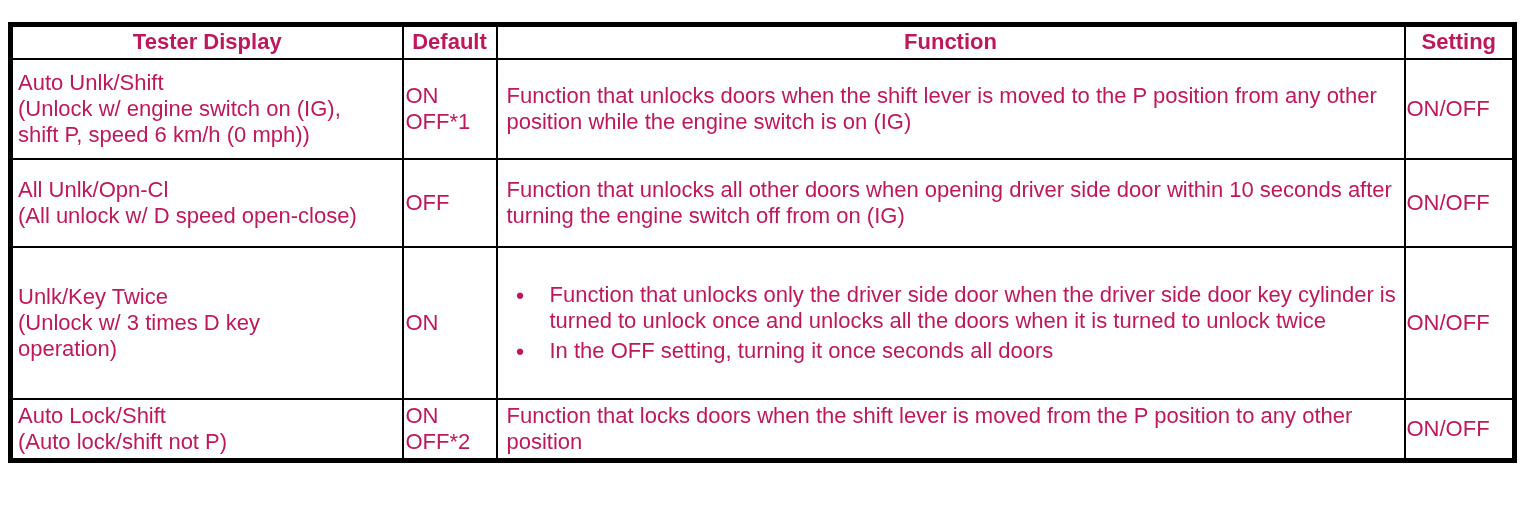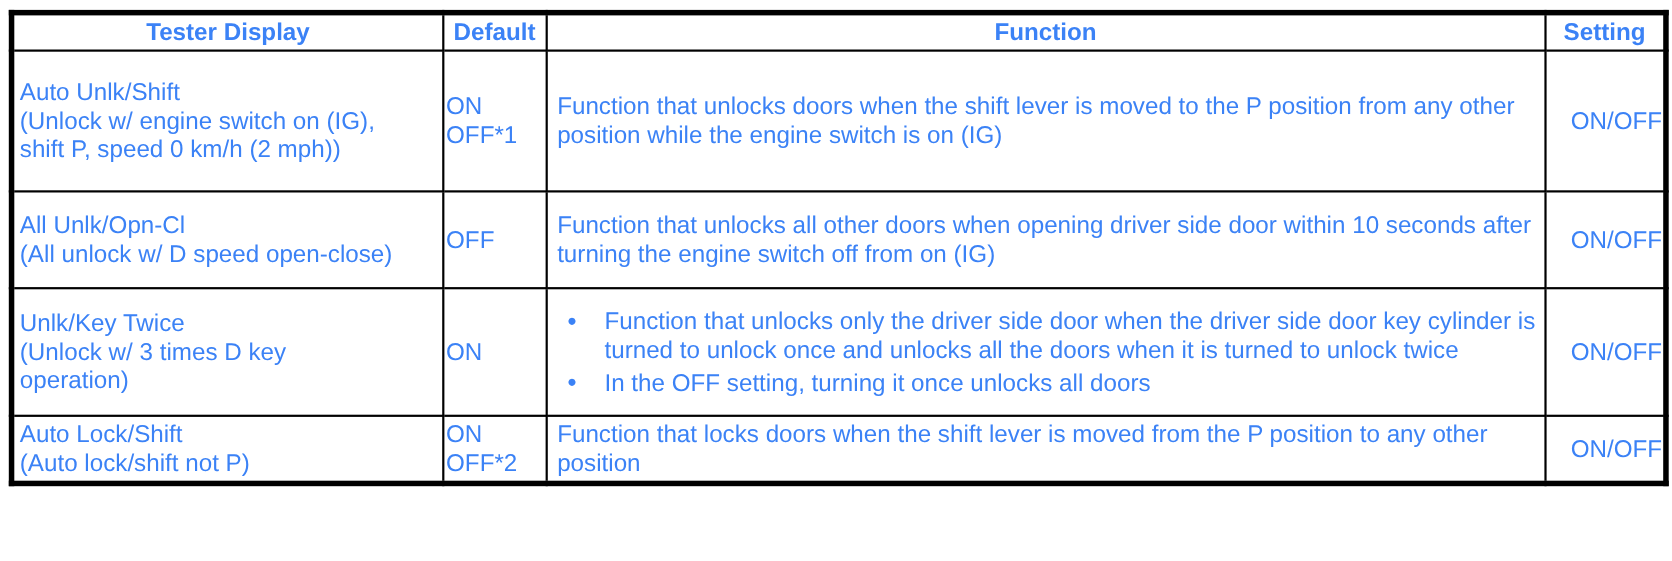--- a/index.html
+++ b/index.html
@@ -1,40 +1,40 @@
 <!DOCTYPE html>
 <html><head>
 <meta charset="utf-8">
 <style>
   html, body { margin: 0; padding: 0; background: #ffffff; }
   .page {
     width: 1520px; height: 510px; box-sizing: border-box;
-    padding: 9px 8px; background: #ffffff;
-    font-family: "Liberation Sans", sans-serif; color: #3b82f6;
+    padding: 22px 8px; background: #ffffff;
+    font-family: "Liberation Sans", sans-serif; color: #be185d;
   }
   table.settings-table {
     border-collapse: collapse; table-layout: fixed;
     width: 1504px; border: 5px solid #000000;
   }
   .settings-table th, .settings-table td {
     border: 2px solid #000000;
     box-sizing: border-box;
     vertical-align: middle;
     font-size: 22px; line-height: 26px;
     padding: 3px 5px;
     overflow: hidden;
   }
   .settings-table th {
     font-weight: bold; text-align: center;
     height: 34px; padding: 2px 4px;
   }
   td.col-tester   { text-align: left;  padding-left: 5px;  padding-right: 4px; }
   td.col-default  { text-align: left; padding-left: 2px; padding-right: 2px; margin-top: 37px; }
   td.col-contents { text-align: left;  padding-left: 9px;  padding-right: 6px; margin-left: 32px; }
-  td.col-setting  { text-align: right; padding-left: 1px; padding-right: 1px; }
+  td.col-setting  { text-align: left; padding-left: 1px; padding-right: 1px; }
   .bullet-item { display: flex; margin: 4px 0; }
   .bullet-glyph {
     flex: 0 0 auto; width: 34px; padding-left: 9px;
     font-size: 15px; line-height: 26px; text-align: left;
   }
   .bullet-text { flex: 1 1 auto; }
 </style>
 </head>
 <body>
 
@@ -48,25 +48,25 @@
     </colgroup>
     <thead>
       <tr>
         <th>Tester Display</th>
         <th>Default</th>
         <th>Function</th>
         <th>Setting</th>
       </tr>
     </thead>
     <tbody>
-        <tr style="height: 128px;">
+        <tr style="height: 100px;">
           <td class="col-tester">
             <div class="tester-line">Auto Unlk/Shift</div>
             <div class="tester-line">(Unlock w/ engine switch on (IG),</div>
-            <div class="tester-line">shift P, speed 0 km/h (2 mph))</div>
+            <div class="tester-line">shift P, speed 6 km/h (0 mph))</div>
           </td>
           <td class="col-default">
             <div class="default-line">ON</div>
             <div class="default-line">OFF*1</div>
           </td>
           <td class="col-contents">
             <div class="contents-text">Function that unlocks doors when the shift lever is moved to the P position from any other position while the engine switch is on (IG)</div>
           </td>
           <td class="col-setting">ON/OFF</td>
         </tr>
@@ -76,37 +76,37 @@
             <div class="tester-line">(All unlock w/ D speed open-close)</div>
           </td>
           <td class="col-default">
             <div class="default-line">OFF</div>
           </td>
           <td class="col-contents">
             <div class="contents-text">Function that unlocks all other doors when opening driver side door within 10 seconds after turning the engine switch off from on (IG)</div>
           </td>
           <td class="col-setting">ON/OFF</td>
         </tr>
-        <tr style="height: 116px;">
+        <tr style="height: 152px;">
           <td class="col-tester">
             <div class="tester-line">Unlk/Key Twice</div>
             <div class="tester-line">(Unlock w/ 3 times D key</div>
             <div class="tester-line">operation)</div>
           </td>
           <td class="col-default">
             <div class="default-line">ON</div>
           </td>
           <td class="col-contents">
             <div class="bullet-item">
               <span class="bullet-glyph">●</span>
               <span class="bullet-text">Function that unlocks only the driver side door when the driver side door key cylinder is turned to unlock once and unlocks all the doors when it is turned to unlock twice</span>
             </div>
             <div class="bullet-item">
               <span class="bullet-glyph">●</span>
-              <span class="bullet-text">In the OFF setting, turning it once unlocks all doors</span>
+              <span class="bullet-text">In the OFF setting, turning it once seconds all doors</span>
             </div>
           </td>
           <td class="col-setting">ON/OFF</td>
         </tr>
         <tr style="height: 49px;">
           <td class="col-tester">
             <div class="tester-line">Auto Lock/Shift</div>
             <div class="tester-line">(Auto lock/shift not P)</div>
           </td>
           <td class="col-default">

